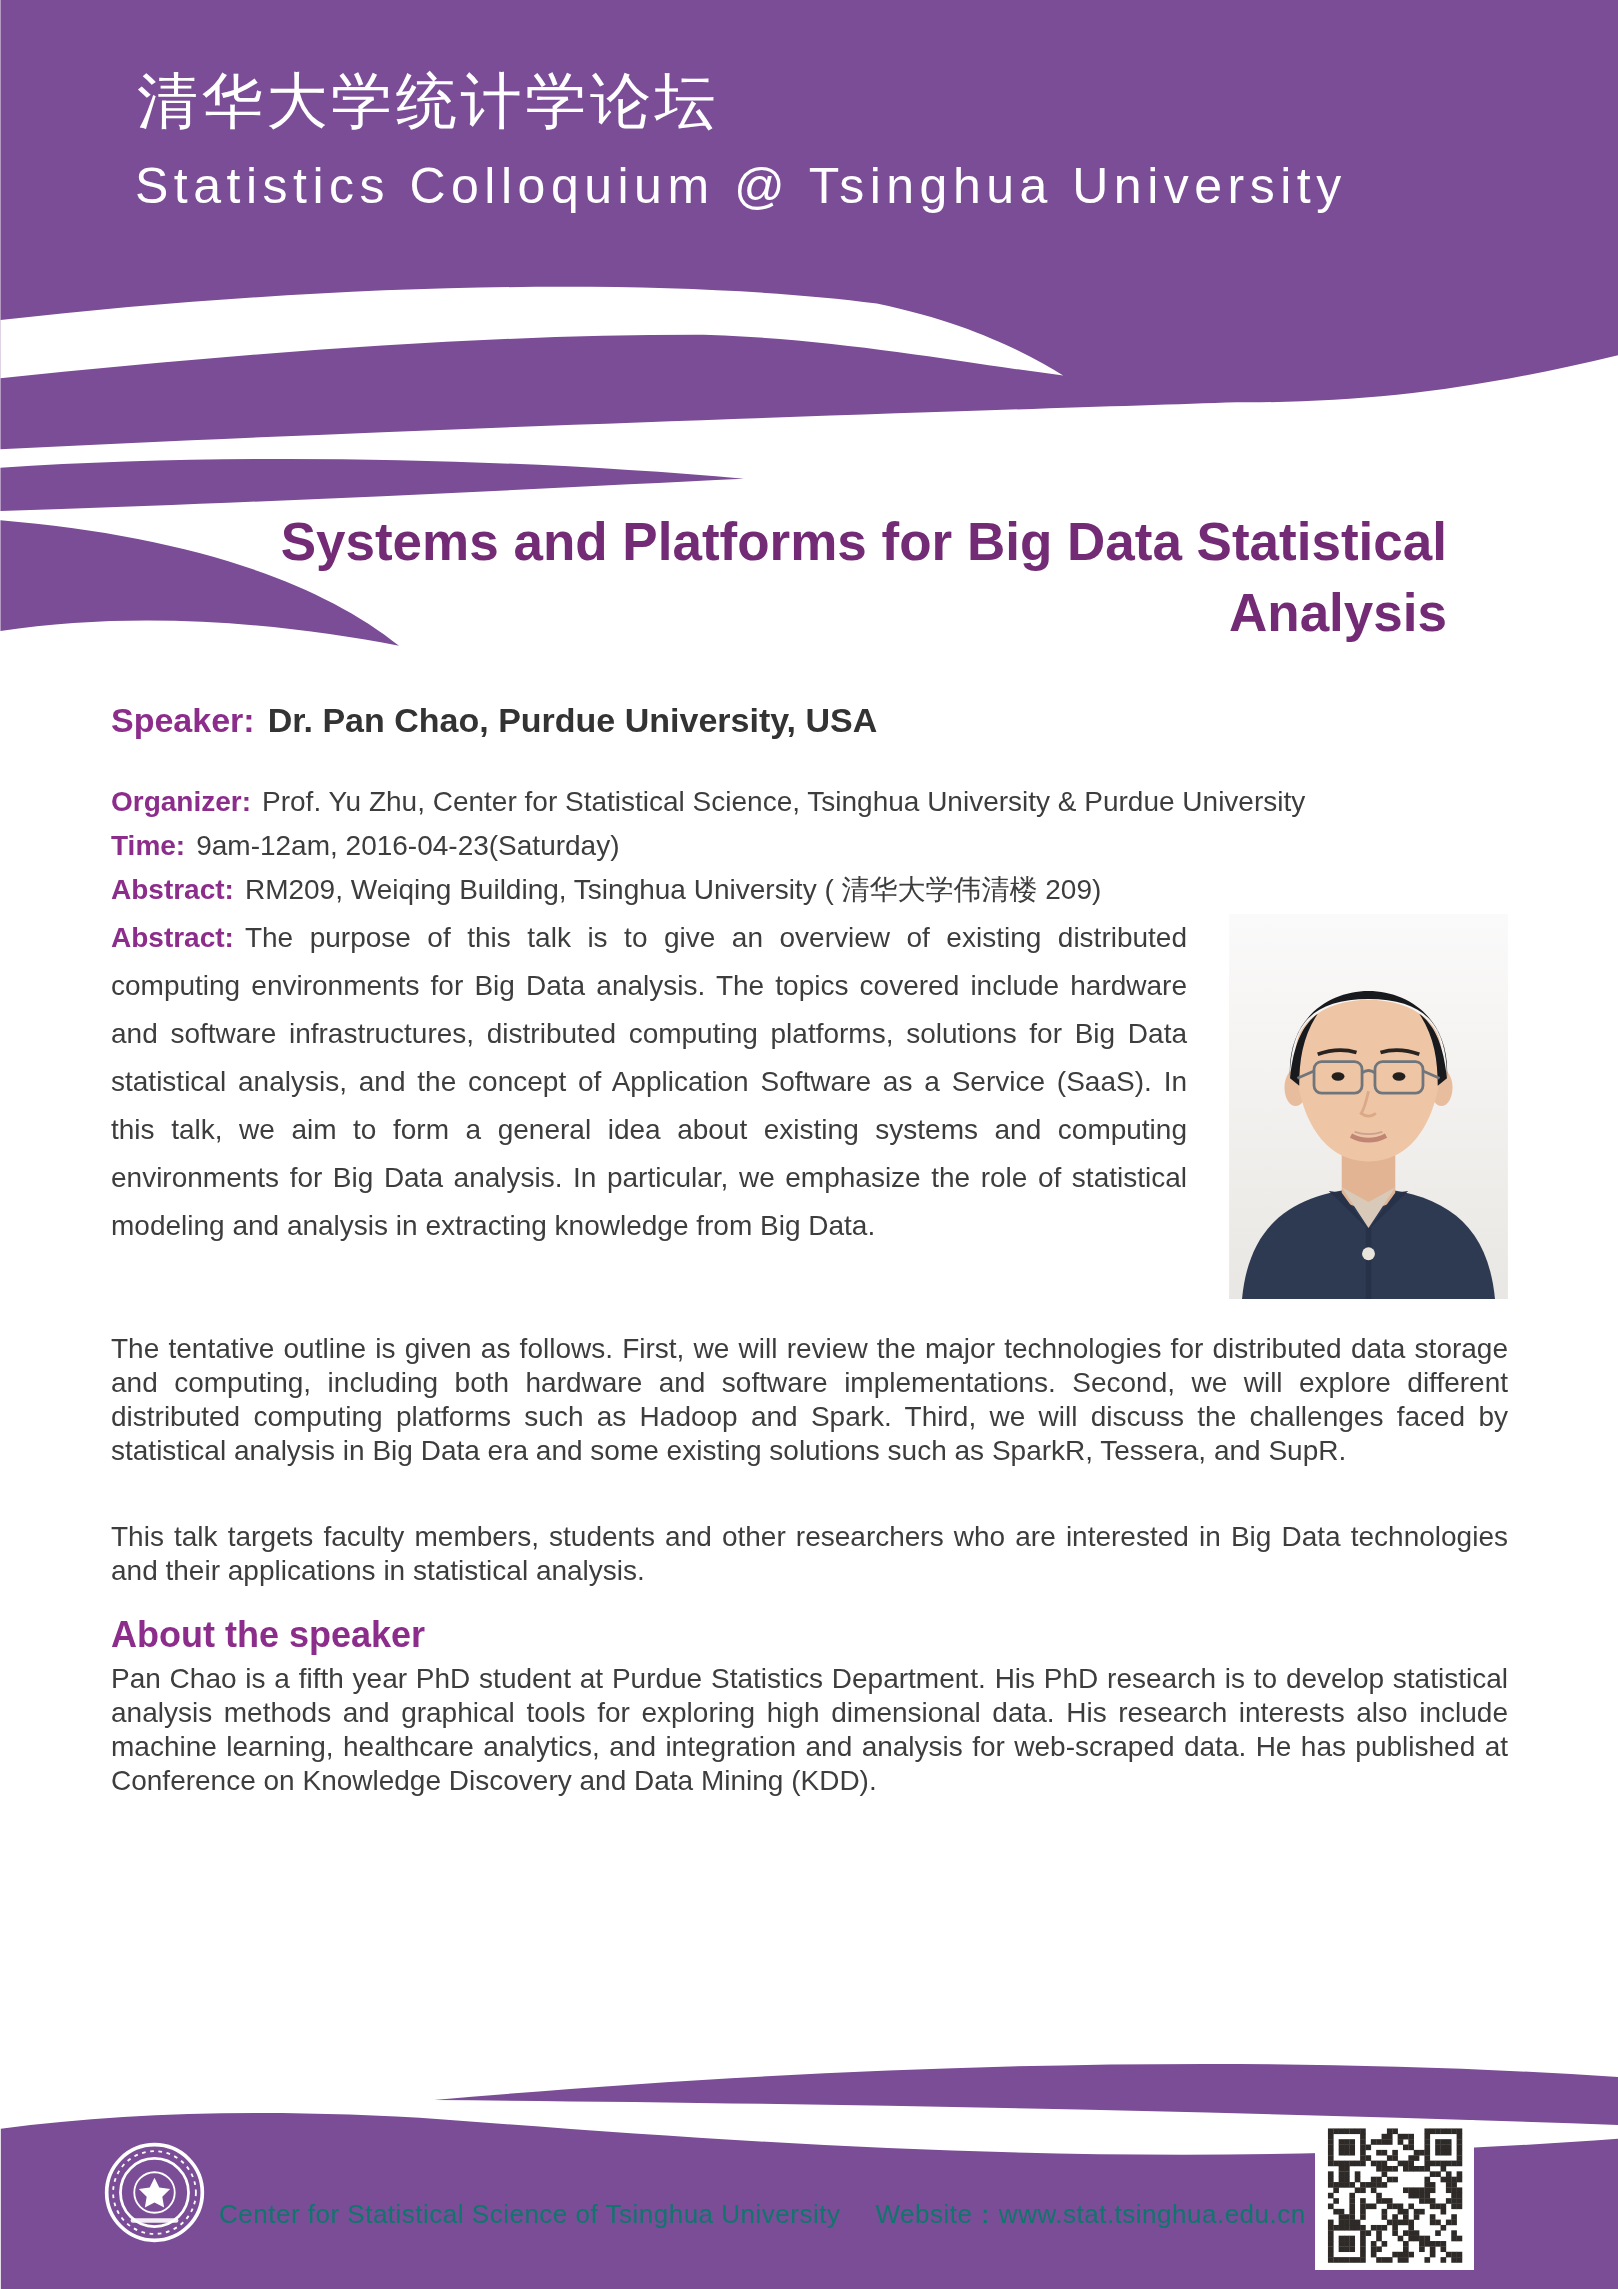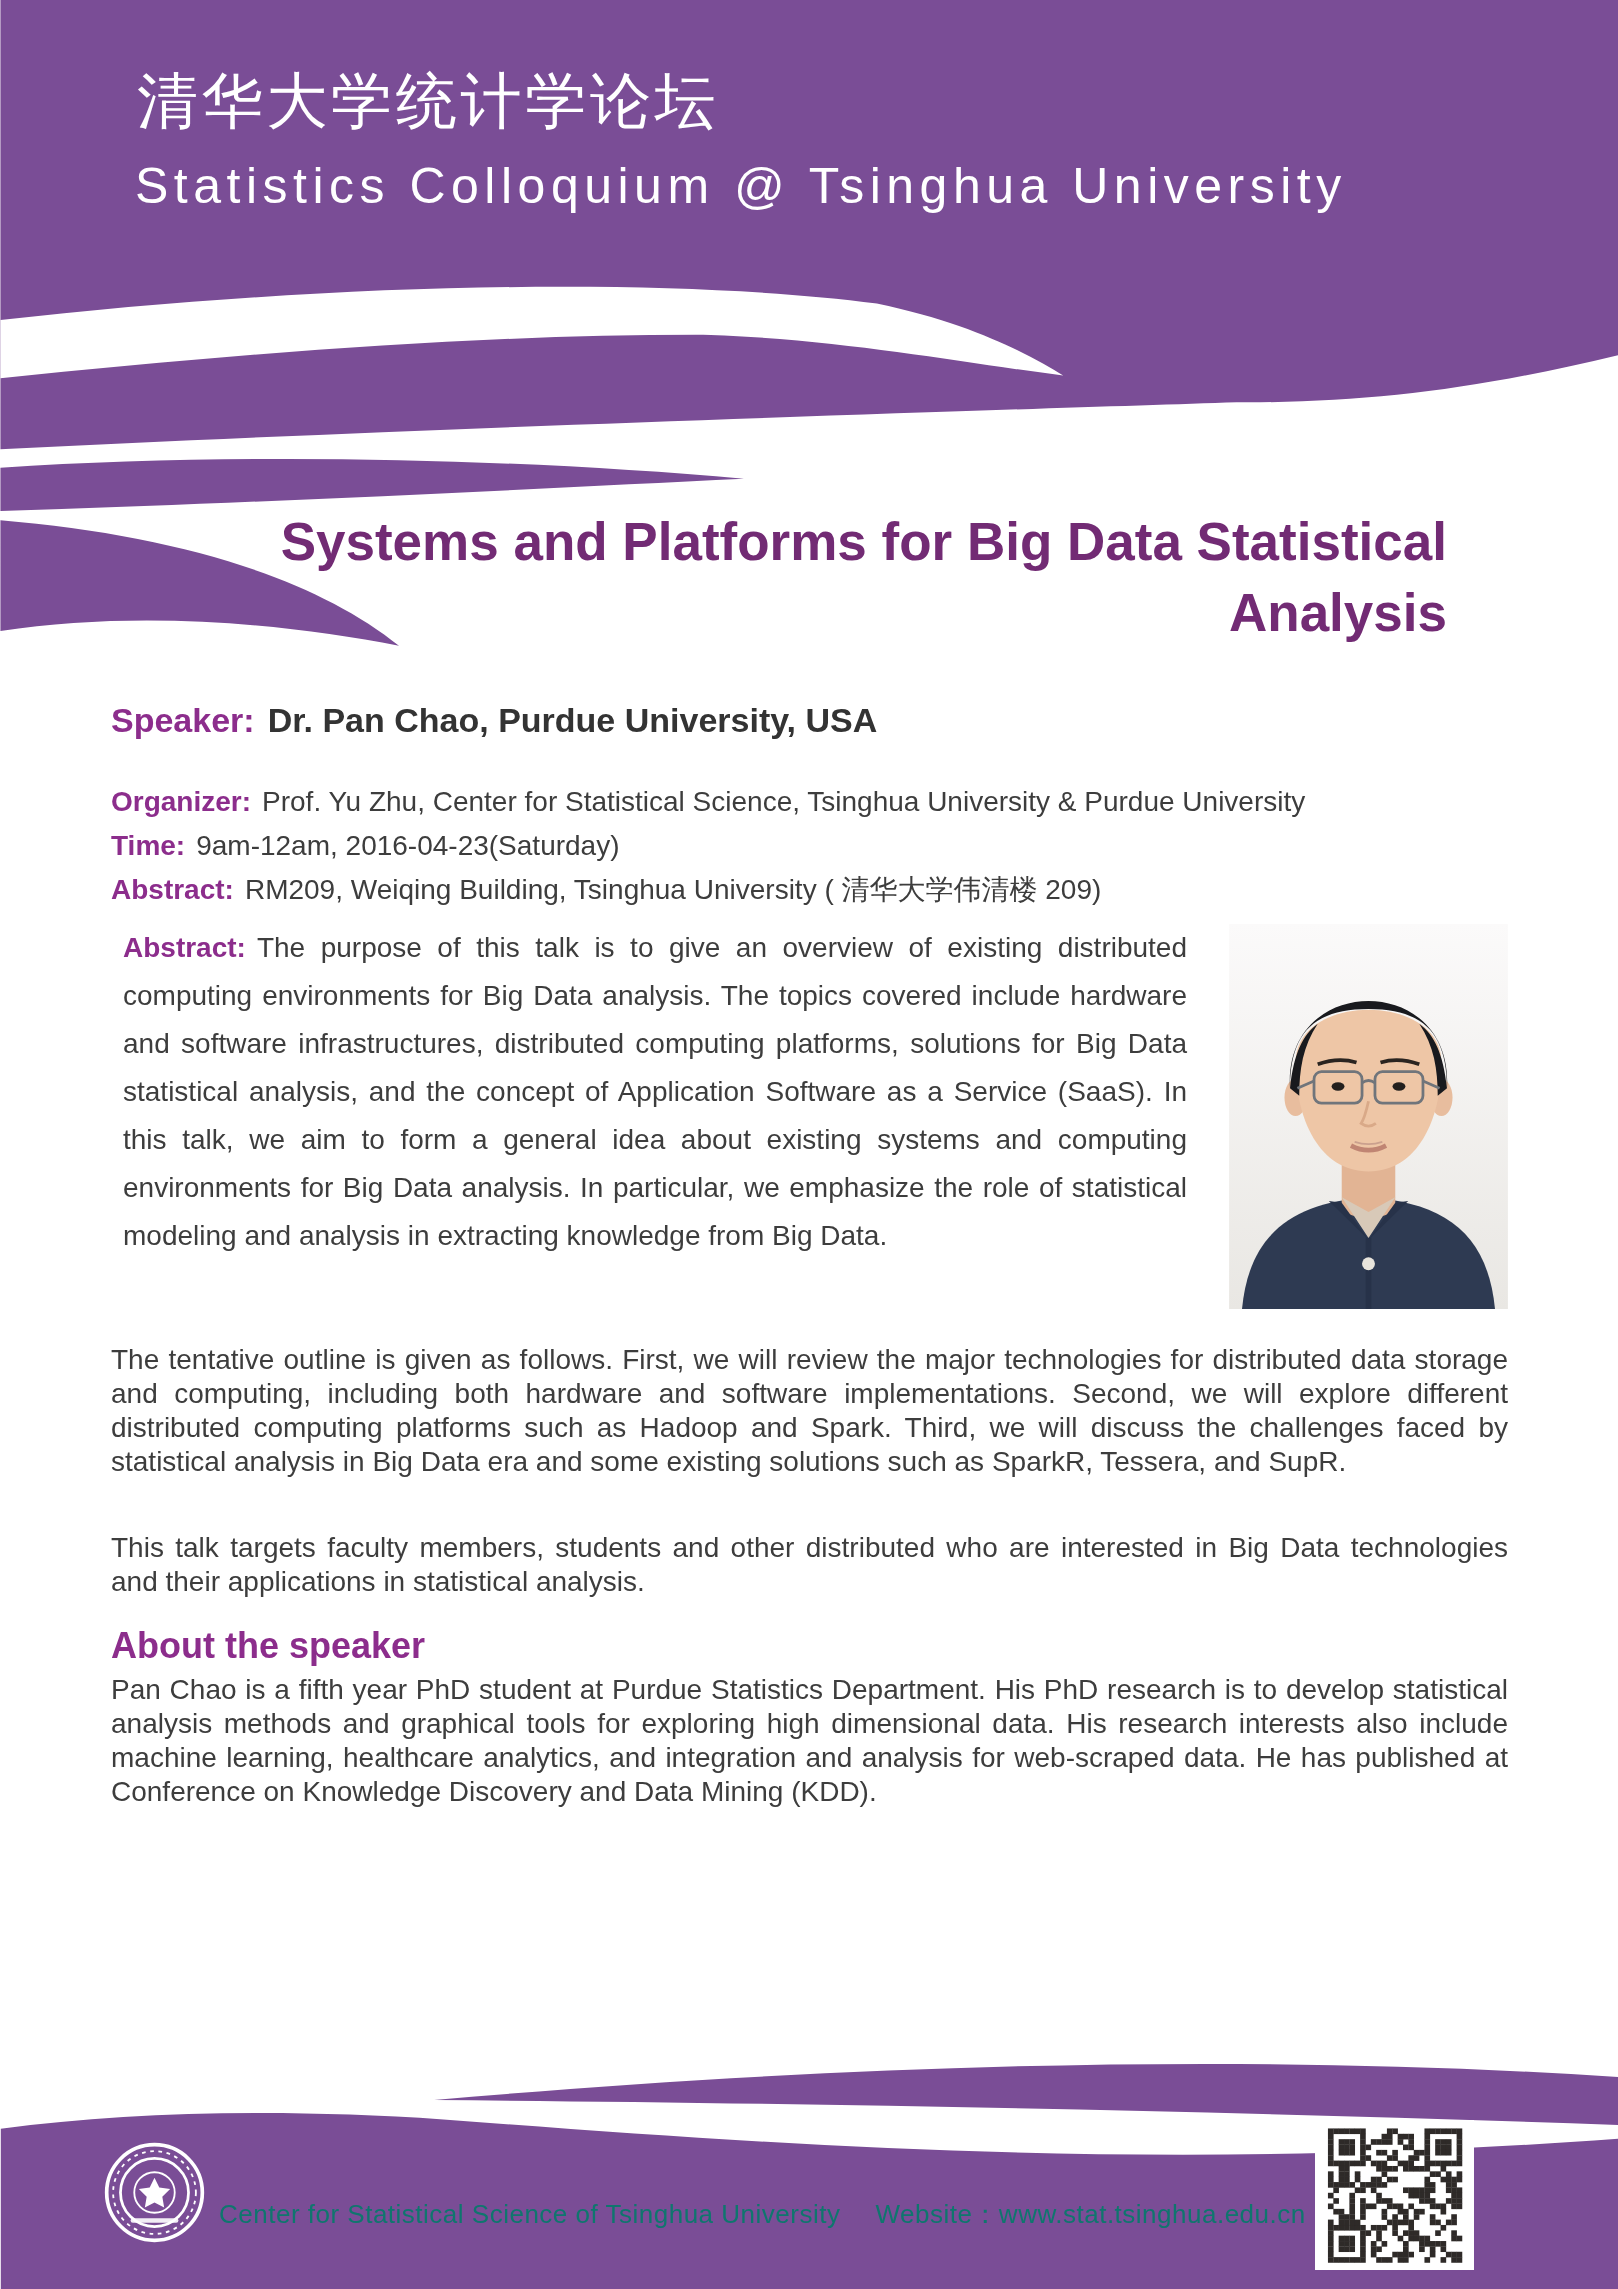--- a/index.html
+++ b/index.html
@@ -34,21 +34,21 @@
   .speaker-line .lbl{color:var(--accent_magenta,#8c2d8c);margin-right:13px;}
   
   .content{position:absolute;left:111px;top:780px;width:1397px;}
   .info-line{font-size:28px;line-height:44px;color:var(--body_text,#3d3d3d);}
   .info-line .lbl{font-weight:bold;color:var(--accent_magenta,#8c2d8c);margin-right:11px;}
   .abstract-wrap{margin-top:1.8px;}
   .photo{
     float:right;width:279px;height:385px;margin-left:42px;margin-bottom:5.5px;
   }
   .abstract-text{
-    margin:12px;font-size:28px;line-height:48px;text-align:justify;
+    margin:0;font-size:28px;line-height:48px;text-align:justify;
     color:var(--body_text,#3d3d3d);
   }
   .abstract-text .lbl{font-weight:bold;color:var(--accent_magenta,#8c2d8c);margin-right:11px;}
   .clear{clear:both;}
   .body-par{
     margin:0;font-size:28px;line-height:34px;text-align:justify;
     color:var(--body_text,#3d3d3d);
   }
   .par-outline{margin-top:28px;}
   .par-audience{margin-top:52px;}
@@ -160,21 +160,21 @@
         </svg>
       </div>
       <p class="abstract-text">
         <span class="lbl">Abstract:</span><span>The purpose of this talk is to give an overview of existing distributed computing environments for Big Data analysis. The topics covered include hardware and software infrastructures, distributed computing platforms, solutions for Big Data statistical analysis, and the concept of Application Software as a Service (SaaS). In this talk, we aim to form a general idea about existing systems and computing environments for Big Data analysis. In particular, we emphasize the role of statistical modeling and analysis in extracting knowledge from Big Data.</span>
       </p>
       <div class="clear"></div>
     </div>
 
     <p class="body-par par-outline">The tentative outline is given as follows. First, we will review the major technologies for distributed data storage and computing, including both hardware and software implementations. Second, we will explore different distributed computing platforms such as Hadoop and Spark. Third, we will discuss the challenges faced by statistical analysis in Big Data era and some existing solutions such as SparkR, Tessera, and SupR.</p>
 
-    <p class="body-par par-audience">This talk targets faculty members, students and other distributed who are interested in Big Data technologies and their applications in statistical analysis.</p>
+    <p class="body-par par-audience">This talk targets faculty members, students and other researchers who are interested in Big Data technologies and their applications in statistical analysis.</p>
 
     <div class="about-heading">About the speaker</div>
 
     <p class="body-par par-about">Pan Chao is a fifth year PhD student at Purdue Statistics Department. His PhD research is to develop statistical analysis methods and graphical tools for exploring high dimensional data. His research interests also include machine learning, healthcare analytics, and integration and analysis for web-scraped data. He has published at Conference on Knowledge Discovery and Data Mining (KDD).</p>
   </div>
 
   <svg class="ftr-svg" width="1619" height="296" viewBox="0 0 321 321" preserveAspectRatio="none" style="width:1619px;height:296px">
   </svg>
   <svg class="ftr-svg" width="1619" height="296" viewBox="0 0 1754 321">
 

